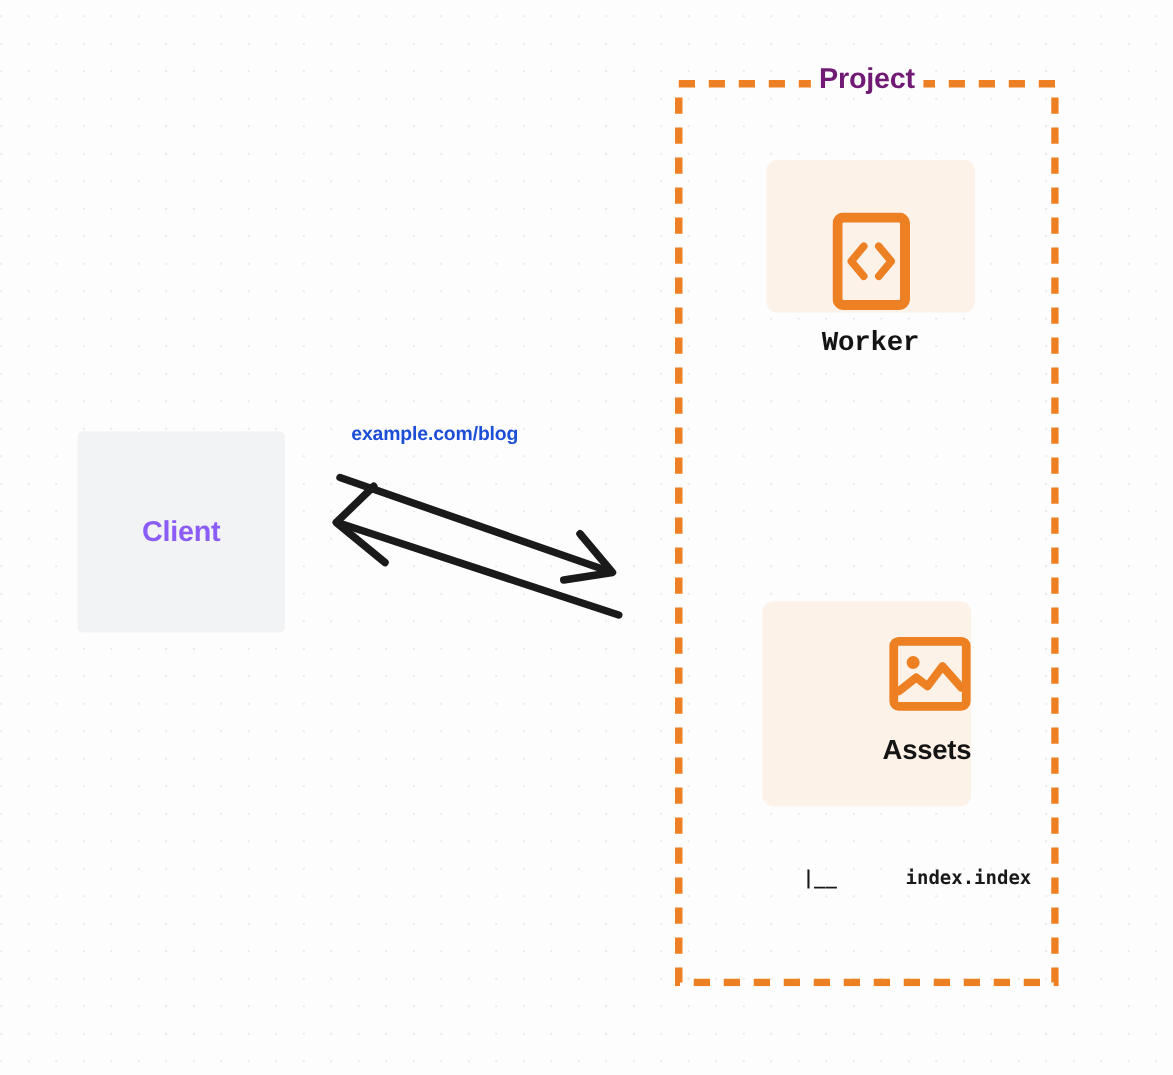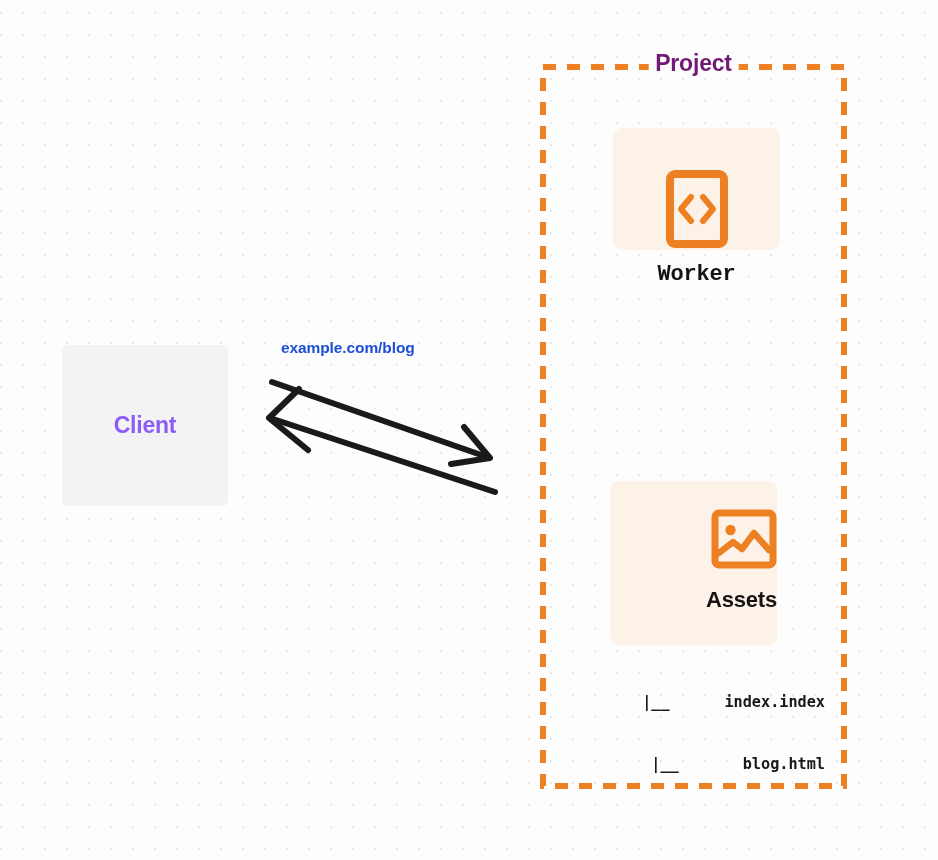--- a/index.html
+++ b/index.html
@@ -208,18 +208,17 @@
           <rect x="4" y="4" width="58" height="52" rx="4" fill="none" stroke="#ed8023" stroke-width="7"></rect>
           <circle cx="19.5" cy="21" r="5.2" fill="#ed8023"></circle>
           <path d="M 8 44 L 22 33 L 31 40 L 43 24 L 58 41" fill="none" stroke="#ed8023" stroke-width="6.5" stroke-linecap="round" stroke-linejoin="round"></path>
         </svg>
       </span>
       <span class="card-label">Assets</span>
     </div>
 
     <div id="assets-file-tree">
       <span class="tree-line">|__      index.index</span>
-      <span class="tree-line">|__       blog.html</span>
       
     </div>
 
   </div>
 </div>
 
 </body></html>

